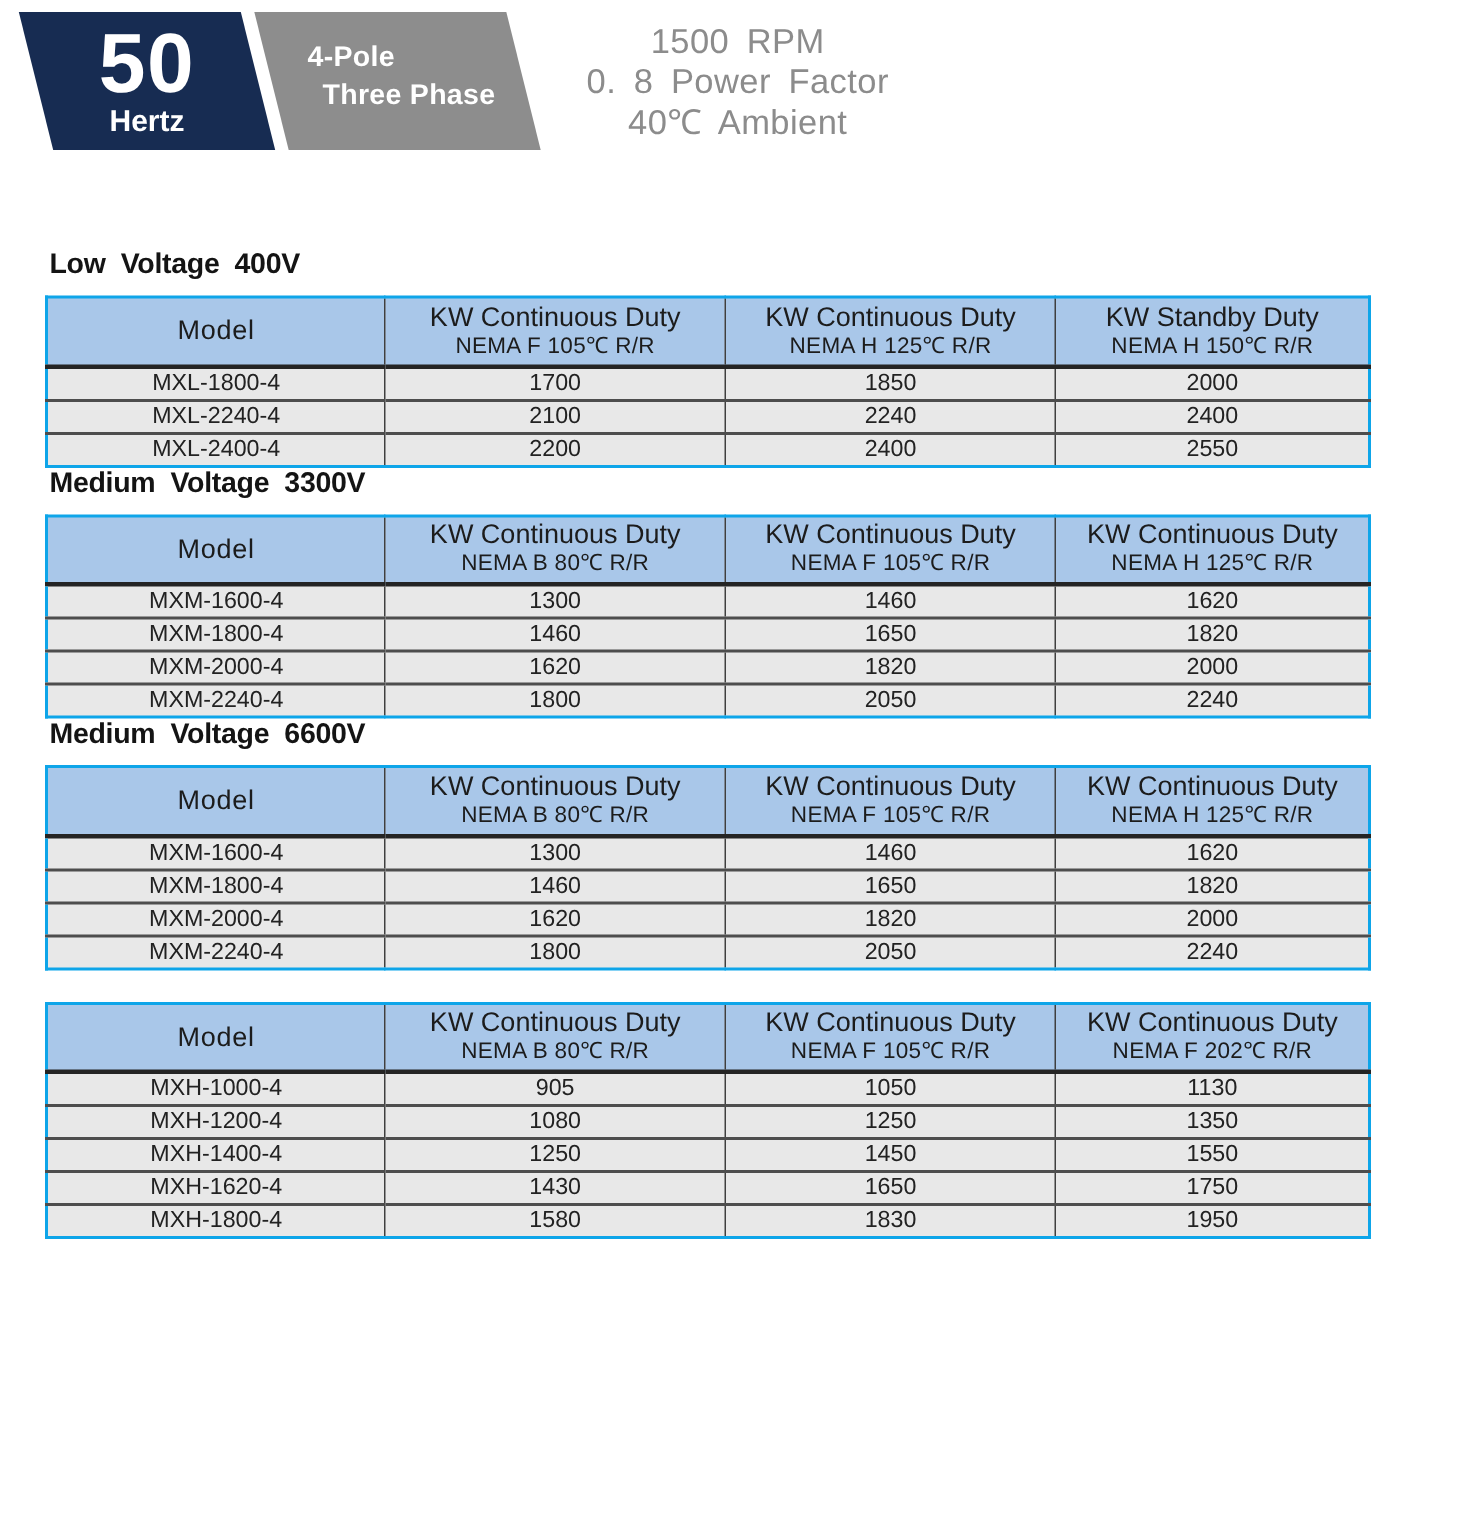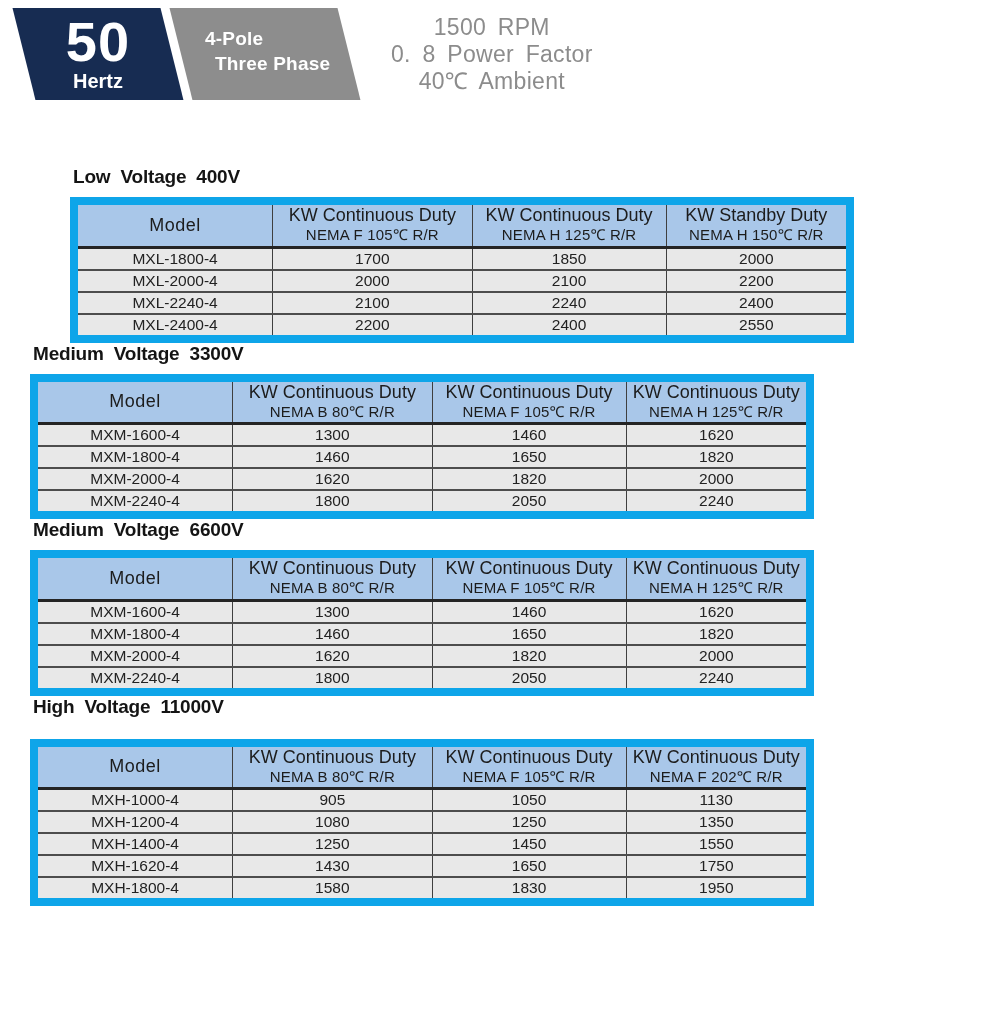--- a/index.html
+++ b/index.html
@@ -22,24 +22,24 @@
   .freq-unit  { font-size:20px; font-weight:bold; color:#fff; margin-top:2px; }
   .badge-gray .badge-inner { padding:18px 0 0 24px; }
   .pole-line { font-size:19px; font-weight:bold; color:#fff; line-height:25px; letter-spacing:0.2px; }
   .pole-line.indent { padding-left:10px; }
 
   .specs { margin-left:42px; padding-top:6px; color:#8c8c8c; font-size:23px; line-height:27px; letter-spacing:0.3px; word-spacing:5px;text-align:center; }
 
   
   main { padding:66px 28px 0 30px; }
   .spec-section { }
-  .spec-section:first-child { margin-top:0;margin-left:40px; }
+  .spec-section:first-child { margin-top:0; }
   .section-title { font-size:19px; font-weight:bold; color:#141414; word-spacing:5px; letter-spacing:-0.2px; padding-left:3px; }
 
-  table.spec-table { border-collapse:collapse; table-layout:fixed; width:784px; margin-top:9px; border:8px solid #0ea5e9; }
+  table.spec-table { border-collapse:collapse; table-layout:fixed; width:884px; margin-top:9px; border:2px solid #0ea5e9; }
   .spec-section.big-gap table.spec-table { margin-top:21px; }
   th { background:#a9c7e9; height:46px; border:1px solid #3f3f3f; border-bottom:3px solid #242424; text-align:center; vertical-align:middle; color:#1c1c1c; }
   .th-title { display:block; font-size:18px; font-weight:normal; line-height:19px; }
   .th-sub   { display:block; font-size:15px; font-weight:normal; line-height:19px; letter-spacing:0.2px; }
   th.model-col .th-title { font-size:18px; font-weight:normal; letter-spacing:0.5px; }
   td { background:#e8e8e8; height:21px; padding:1px 0; text-align:center; vertical-align:middle;
        font-size:15.5px; color:#222;
        border-left:1px solid #3f3f3f; border-right:1px solid #3f3f3f; border-bottom:2px solid #4d4d4d; }
   tbody tr:last-child td { border-bottom:1px solid #333; }
 </style>
@@ -96,26 +96,20 @@
           </tr>
         </thead>
         <tbody>
           <tr>
             <td>MXL-1800-4</td>
             <td>1700</td>
             <td>1850</td>
             <td>2000</td>
           </tr>
           <tr>
-            <td>MXL-2000-4</td>
-            <td>2000</td>
-            <td>2100</td>
-            <td>2200</td>
-          </tr>
-          <tr>
             <td>MXL-2240-4</td>
             <td>2100</td>
             <td>2240</td>
             <td>2400</td>
           </tr>
           <tr>
             <td>MXL-2400-4</td>
             <td>2200</td>
             <td>2400</td>
             <td>2550</td>
@@ -232,21 +226,20 @@
             <td>MXM-2240-4</td>
             <td>1800</td>
             <td>2050</td>
             <td>2240</td>
           </tr>
         </tbody>
       </table>
   </section>
 
   <section class="spec-section big-gap">
-    <h2 class="section-title">High Voltage 11000V</h2>
     <table class="spec-table">
         <colgroup>
           <col style="width: 25.6%;">
           <col style="width: 25.7%;">
           <col style="width: 25%;">
           <col style="width: 23.7%;">
         </colgroup>
         <thead>
           <tr>
             <th class="model-col">

